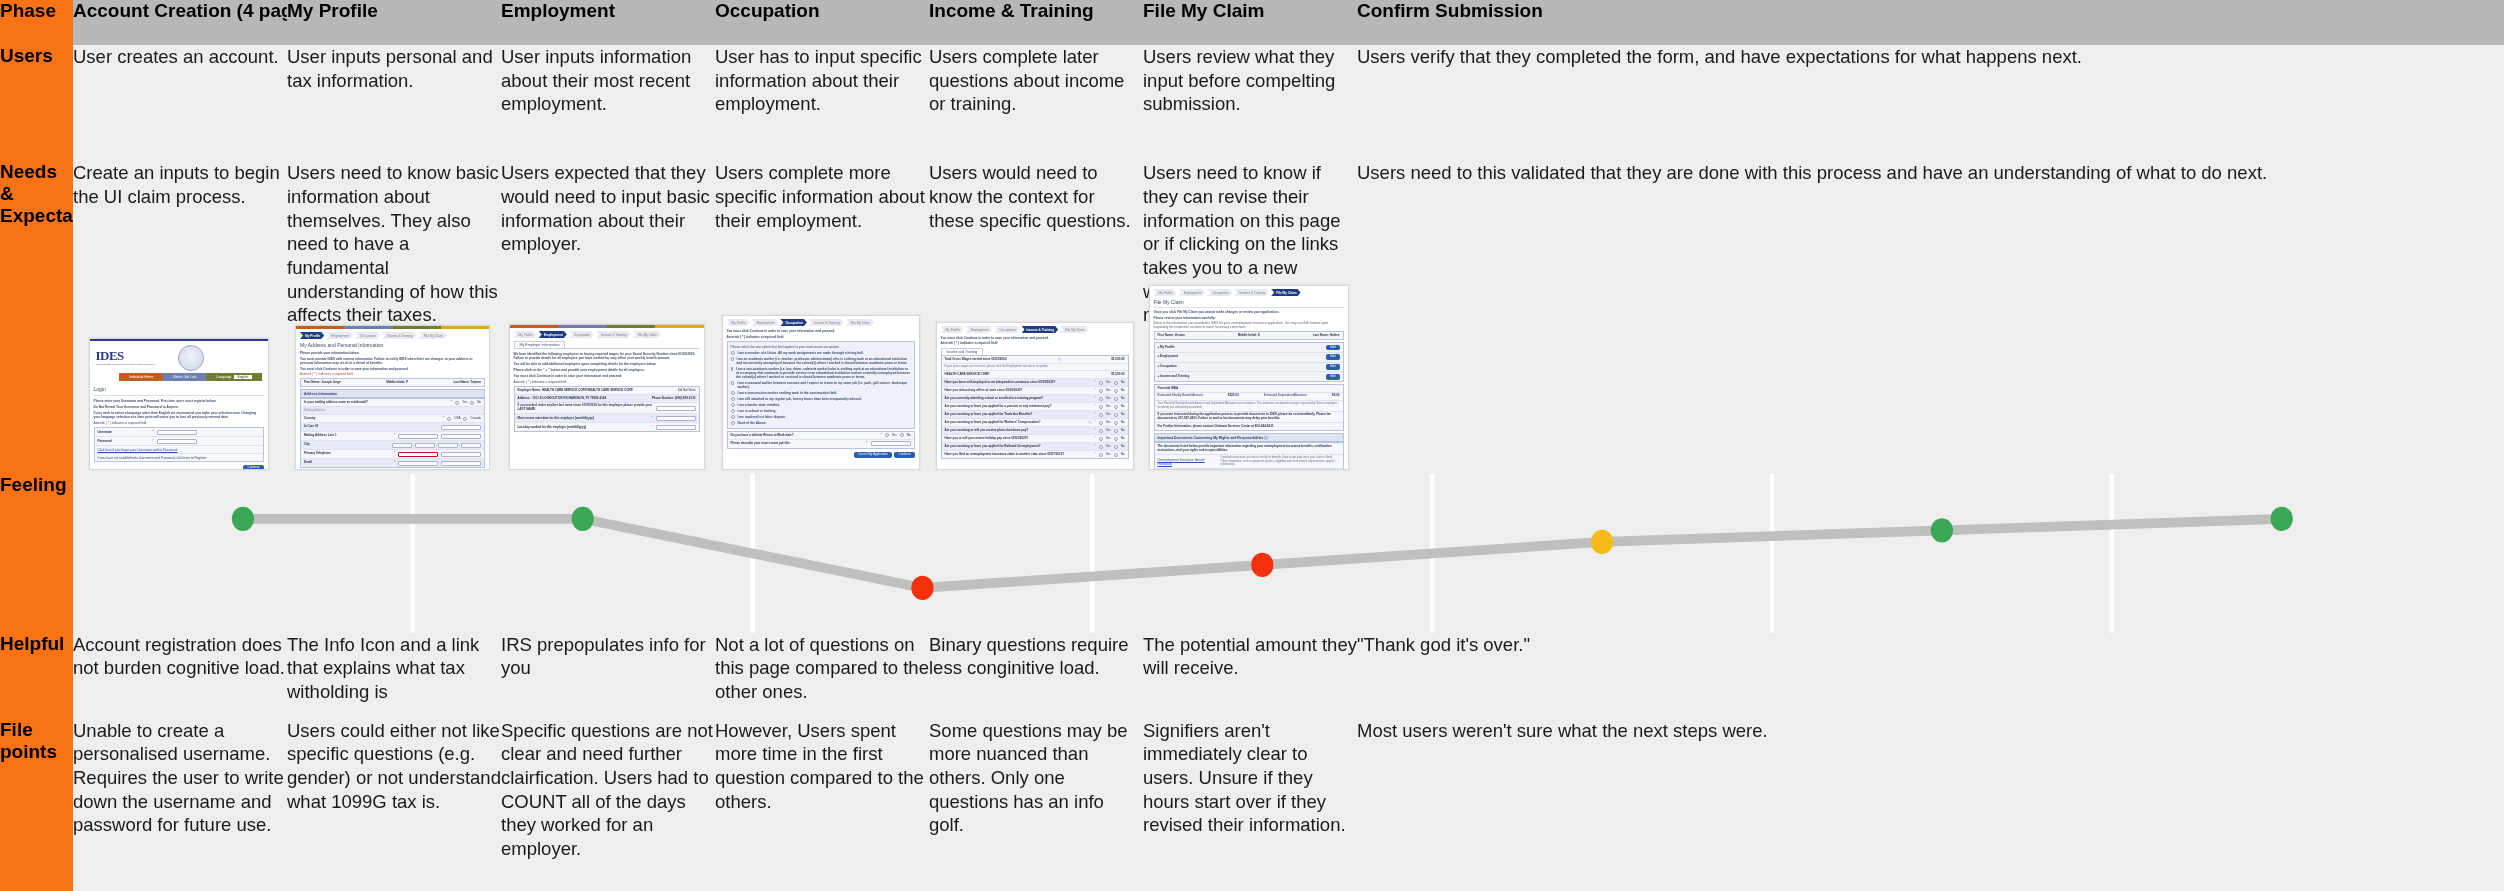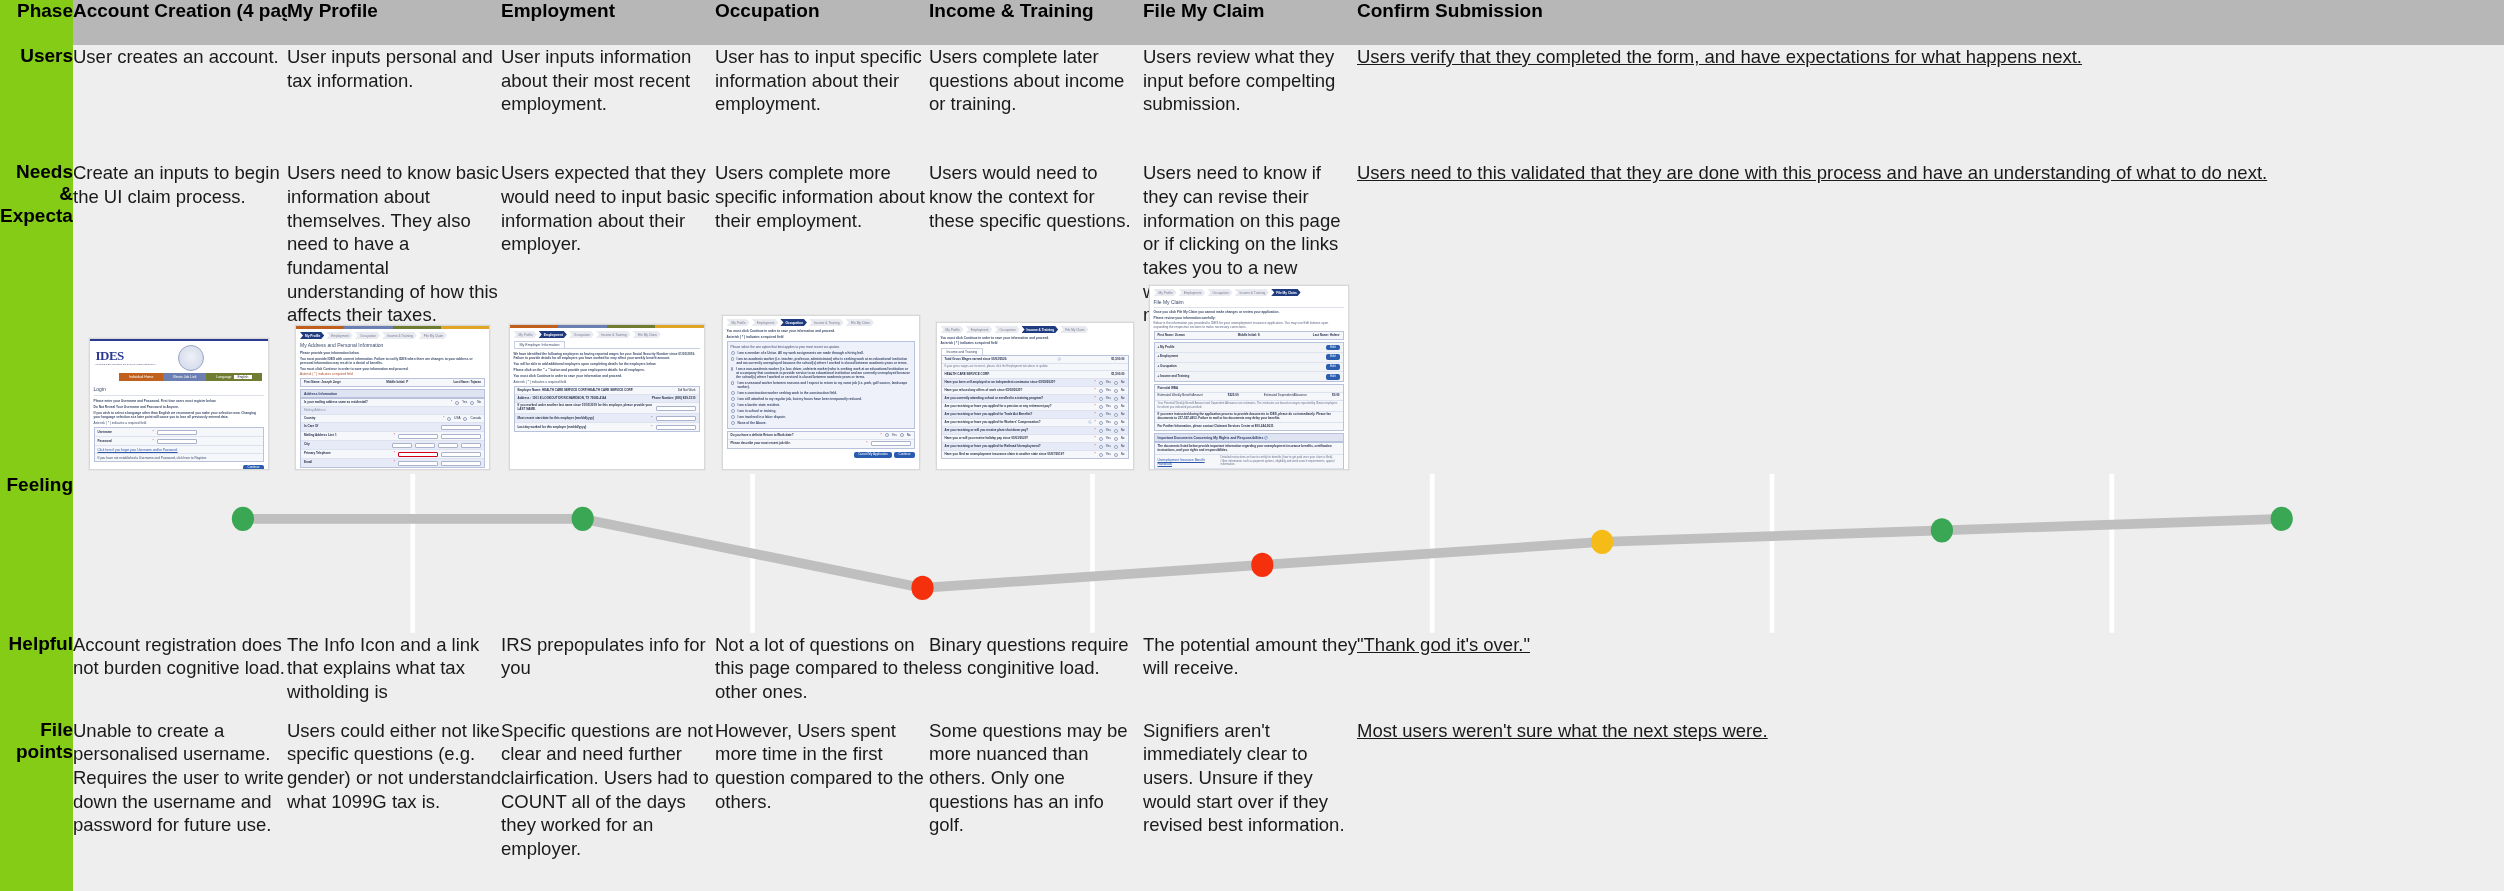--- a/index.html
+++ b/index.html
@@ -20,25 +20,25 @@
     width: 2504px;
     height: 891px;
   }
   table.journey td, table.journey th {
     vertical-align: top;
     padding: 0;
     border: none;
   }
   
   .rowlabel {
-    background: #84cc16;
+    background: #f97316;
     color: #000000;
     font-weight: bold;
     font-size: 19px;
-    text-align: right;
+    text-align: left;
     vertical-align: middle;
     border-right: 3px solid #ffffff;
     border-bottom: 3px solid #ffffff;
     line-height: 1.15;
   }
   .corner-label { border-bottom: 3px solid #ffffff; }
   
   .phasehead {
     background: #b7b7b7;
     color: #000000;
@@ -56,21 +56,21 @@
   
   .cell {
     background: #eeeeee;
     color: #1a1a1a;
     font-size: 18.5px;
     line-height: 1.28;
     padding: 7px 9px 7px 8px;
     border-right: 3px solid #ffffff;
     border-bottom: 3px solid #ffffff;
   }
-  .cell.last { border-right: none; text-decoration: underline; }
+  .cell.last { border-right: none; }
   .cell.nb { border-bottom: none; }
   
   .needs-cell { position: relative; }
   .needs-text { margin-bottom: 6px; }
   .thumb-wrap {
     position: absolute;
     left: 0; right: 3px;
     bottom: 4px;
     display: flex;
     justify-content: center;
@@ -723,19 +723,19 @@
       <td class="cell last">"Thank god it's over."</td>
     </tr>
 
     <tr style="height:78px">
       <td class="rowlabel" style="border-bottom:none">File points</td>
       <td class="cell nb">Unable to create a personalised username. Requires the user to write down the username and password for future use.</td>
       <td class="cell nb">Users could either not like specific questions (e.g. gender) or not understand what 1099G tax is.</td>
       <td class="cell nb">Specific questions are not clear and need further clairfication. Users had to COUNT all of the days they worked for an employer.</td>
       <td class="cell nb">However, Users spent more time in the first question compared to the others.</td>
       <td class="cell nb">Some questions may be more nuanced than others. Only one questions has an info golf.</td>
-      <td class="cell nb">Signifiers aren't immediately clear to users. Unsure if they would start over if they revised best information.</td>
+      <td class="cell nb">Signifiers aren't immediately clear to users. Unsure if they hours start over if they revised their information.</td>
       <td class="cell nb last">Most users weren't sure what the next steps were.</td>
     </tr>
 
   </tbody>
     </table>
 </div>
 
 </body></html>

